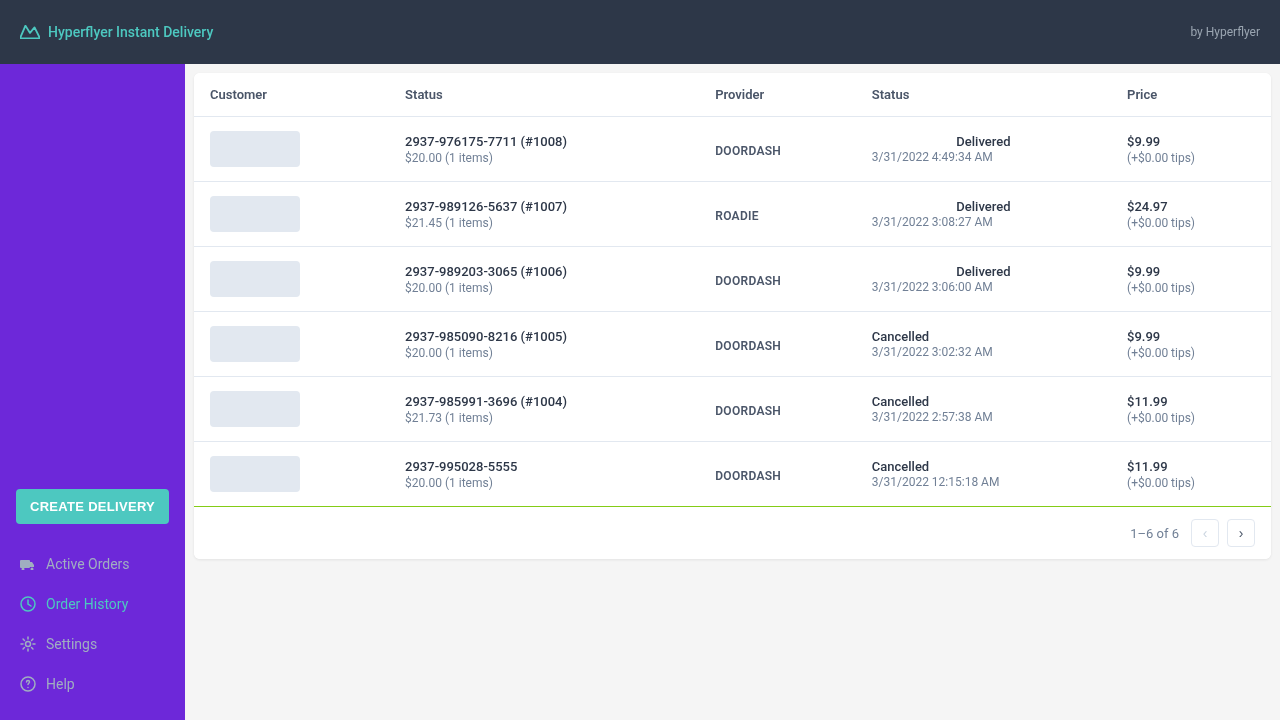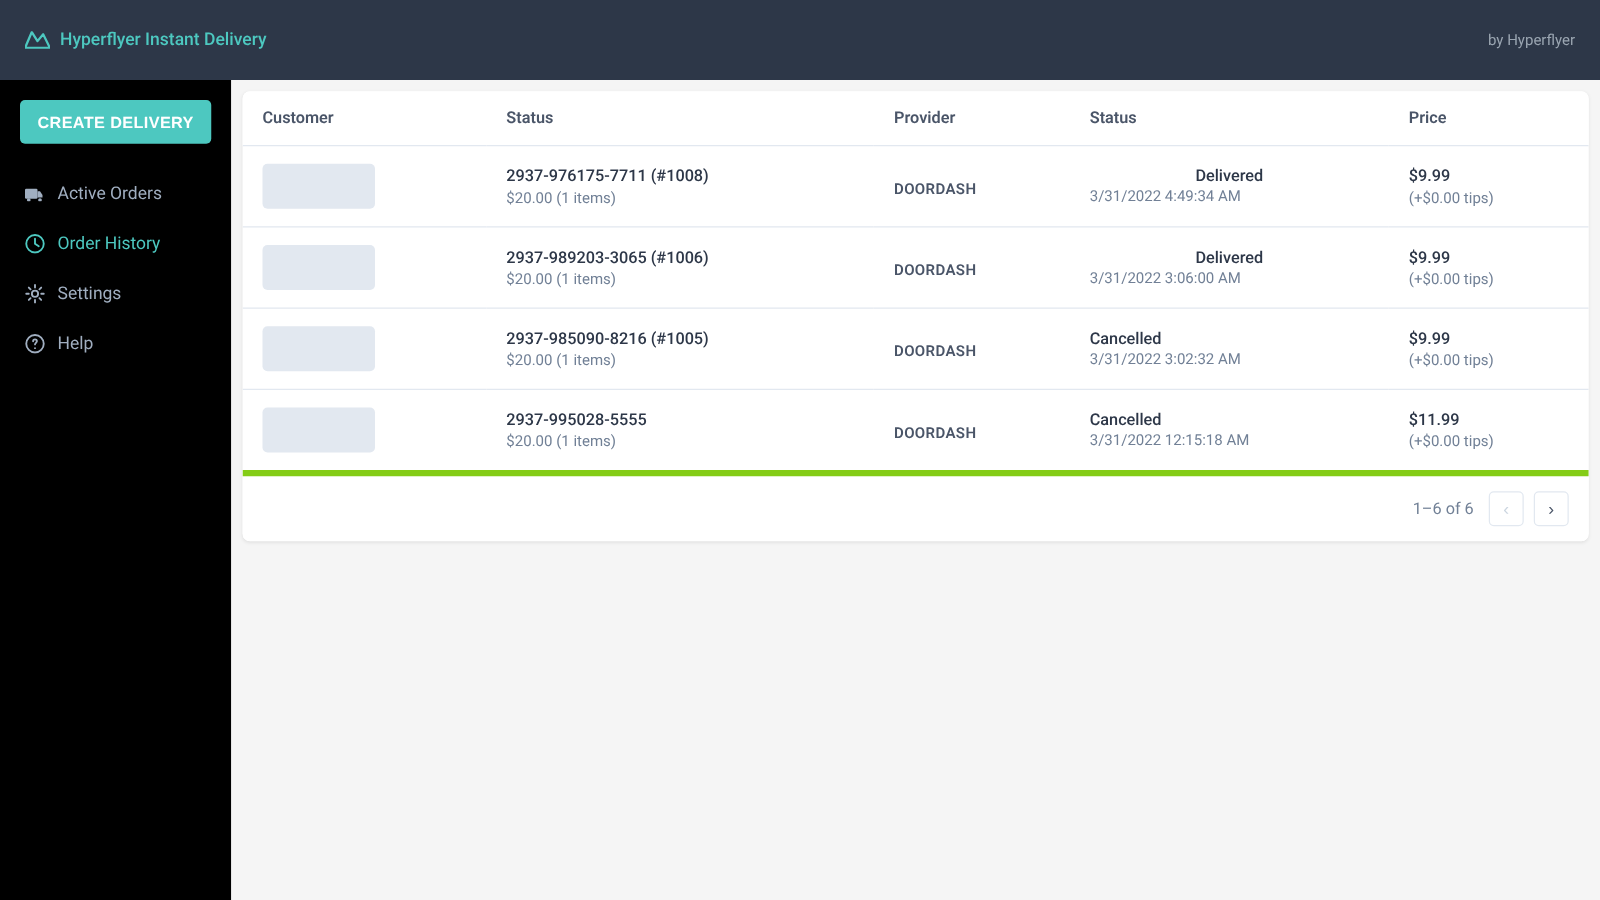--- a/index.html
+++ b/index.html
@@ -36,25 +36,26 @@
     
     .layout {
       display: flex;
       flex: 1;
       overflow: hidden;
     }
 
     
     .sidebar {
       width: 185px;
-      background: #000000;
+      background: #6d28d9;
       display: flex;
       flex-direction: column;
       padding: 16px 0;
       flex-shrink: 0;
+      justify-content: flex-end;
     }
     .create-delivery-btn {
       margin: 0 16px 20px 16px;
       background: #4dc8c0;
       color: #fff;
       border: none;
       border-radius: 4px;
       padding: 10px 12px;
       font-size: 13px;
       font-weight: 600;
@@ -167,21 +168,21 @@
       margin-top: 2px;
     }
 
     
     .pagination {
       display: flex;
       align-items: center;
       justify-content: flex-end;
       padding: 12px 16px;
       gap: 8px;
-      border-top: 5px solid #84cc16;
+      border-top: 1px solid #84cc16;
       background: #fff;
     }
     .pagination-info {
       font-size: 13px;
       color: #718096;
       margin-right: 4px;
     }
     .pagination-btn {
       width: 28px;
       height: 28px;
@@ -293,20 +294,40 @@
       <td>
         <div class="price-main">$9.99</div>
         <div class="price-tips">(+$0.00 tips)</div>
       </td>
     </tr>
             <tr>
       <td>
         <div class="customer-avatar"></div>
       </td>
       <td>
+        <div class="order-id">2937-989126-5637 (#1007)</div>
+        <div class="order-amount">$21.45 (1 items)</div>
+      </td>
+      <td>
+        <span class="provider">ROADIE</span>
+      </td>
+      <td>
+        <div class="status-label status-delivered">Delivered</div>
+        <div class="status-date">3/31/2022 3:08:27 AM</div>
+      </td>
+      <td>
+        <div class="price-main">$24.97</div>
+        <div class="price-tips">(+$0.00 tips)</div>
+      </td>
+    </tr>
+            <tr>
+      <td>
+        <div class="customer-avatar"></div>
+      </td>
+      <td>
         <div class="order-id">2937-989203-3065 (#1006)</div>
         <div class="order-amount">$20.00 (1 items)</div>
       </td>
       <td>
         <span class="provider">DOORDASH</span>
       </td>
       <td>
         <div class="status-label status-delivered">Delivered</div>
         <div class="status-date">3/31/2022 3:06:00 AM</div>
       </td>
@@ -325,20 +346,40 @@
       </td>
       <td>
         <span class="provider">DOORDASH</span>
       </td>
       <td>
         <div class="status-label status-cancelled">Cancelled</div>
         <div class="status-date">3/31/2022 3:02:32 AM</div>
       </td>
       <td>
         <div class="price-main">$9.99</div>
+        <div class="price-tips">(+$0.00 tips)</div>
+      </td>
+    </tr>
+            <tr>
+      <td>
+        <div class="customer-avatar"></div>
+      </td>
+      <td>
+        <div class="order-id">2937-985991-3696 (#1004)</div>
+        <div class="order-amount">$21.73 (1 items)</div>
+      </td>
+      <td>
+        <span class="provider">DOORDASH</span>
+      </td>
+      <td>
+        <div class="status-label status-cancelled">Cancelled</div>
+        <div class="status-date">3/31/2022 2:57:38 AM</div>
+      </td>
+      <td>
+        <div class="price-main">$11.99</div>
         <div class="price-tips">(+$0.00 tips)</div>
       </td>
     </tr>
             <tr>
       <td>
         <div class="customer-avatar"></div>
       </td>
       <td>
         <div class="order-id">2937-995028-5555</div>
         <div class="order-amount">$20.00 (1 items)</div>

